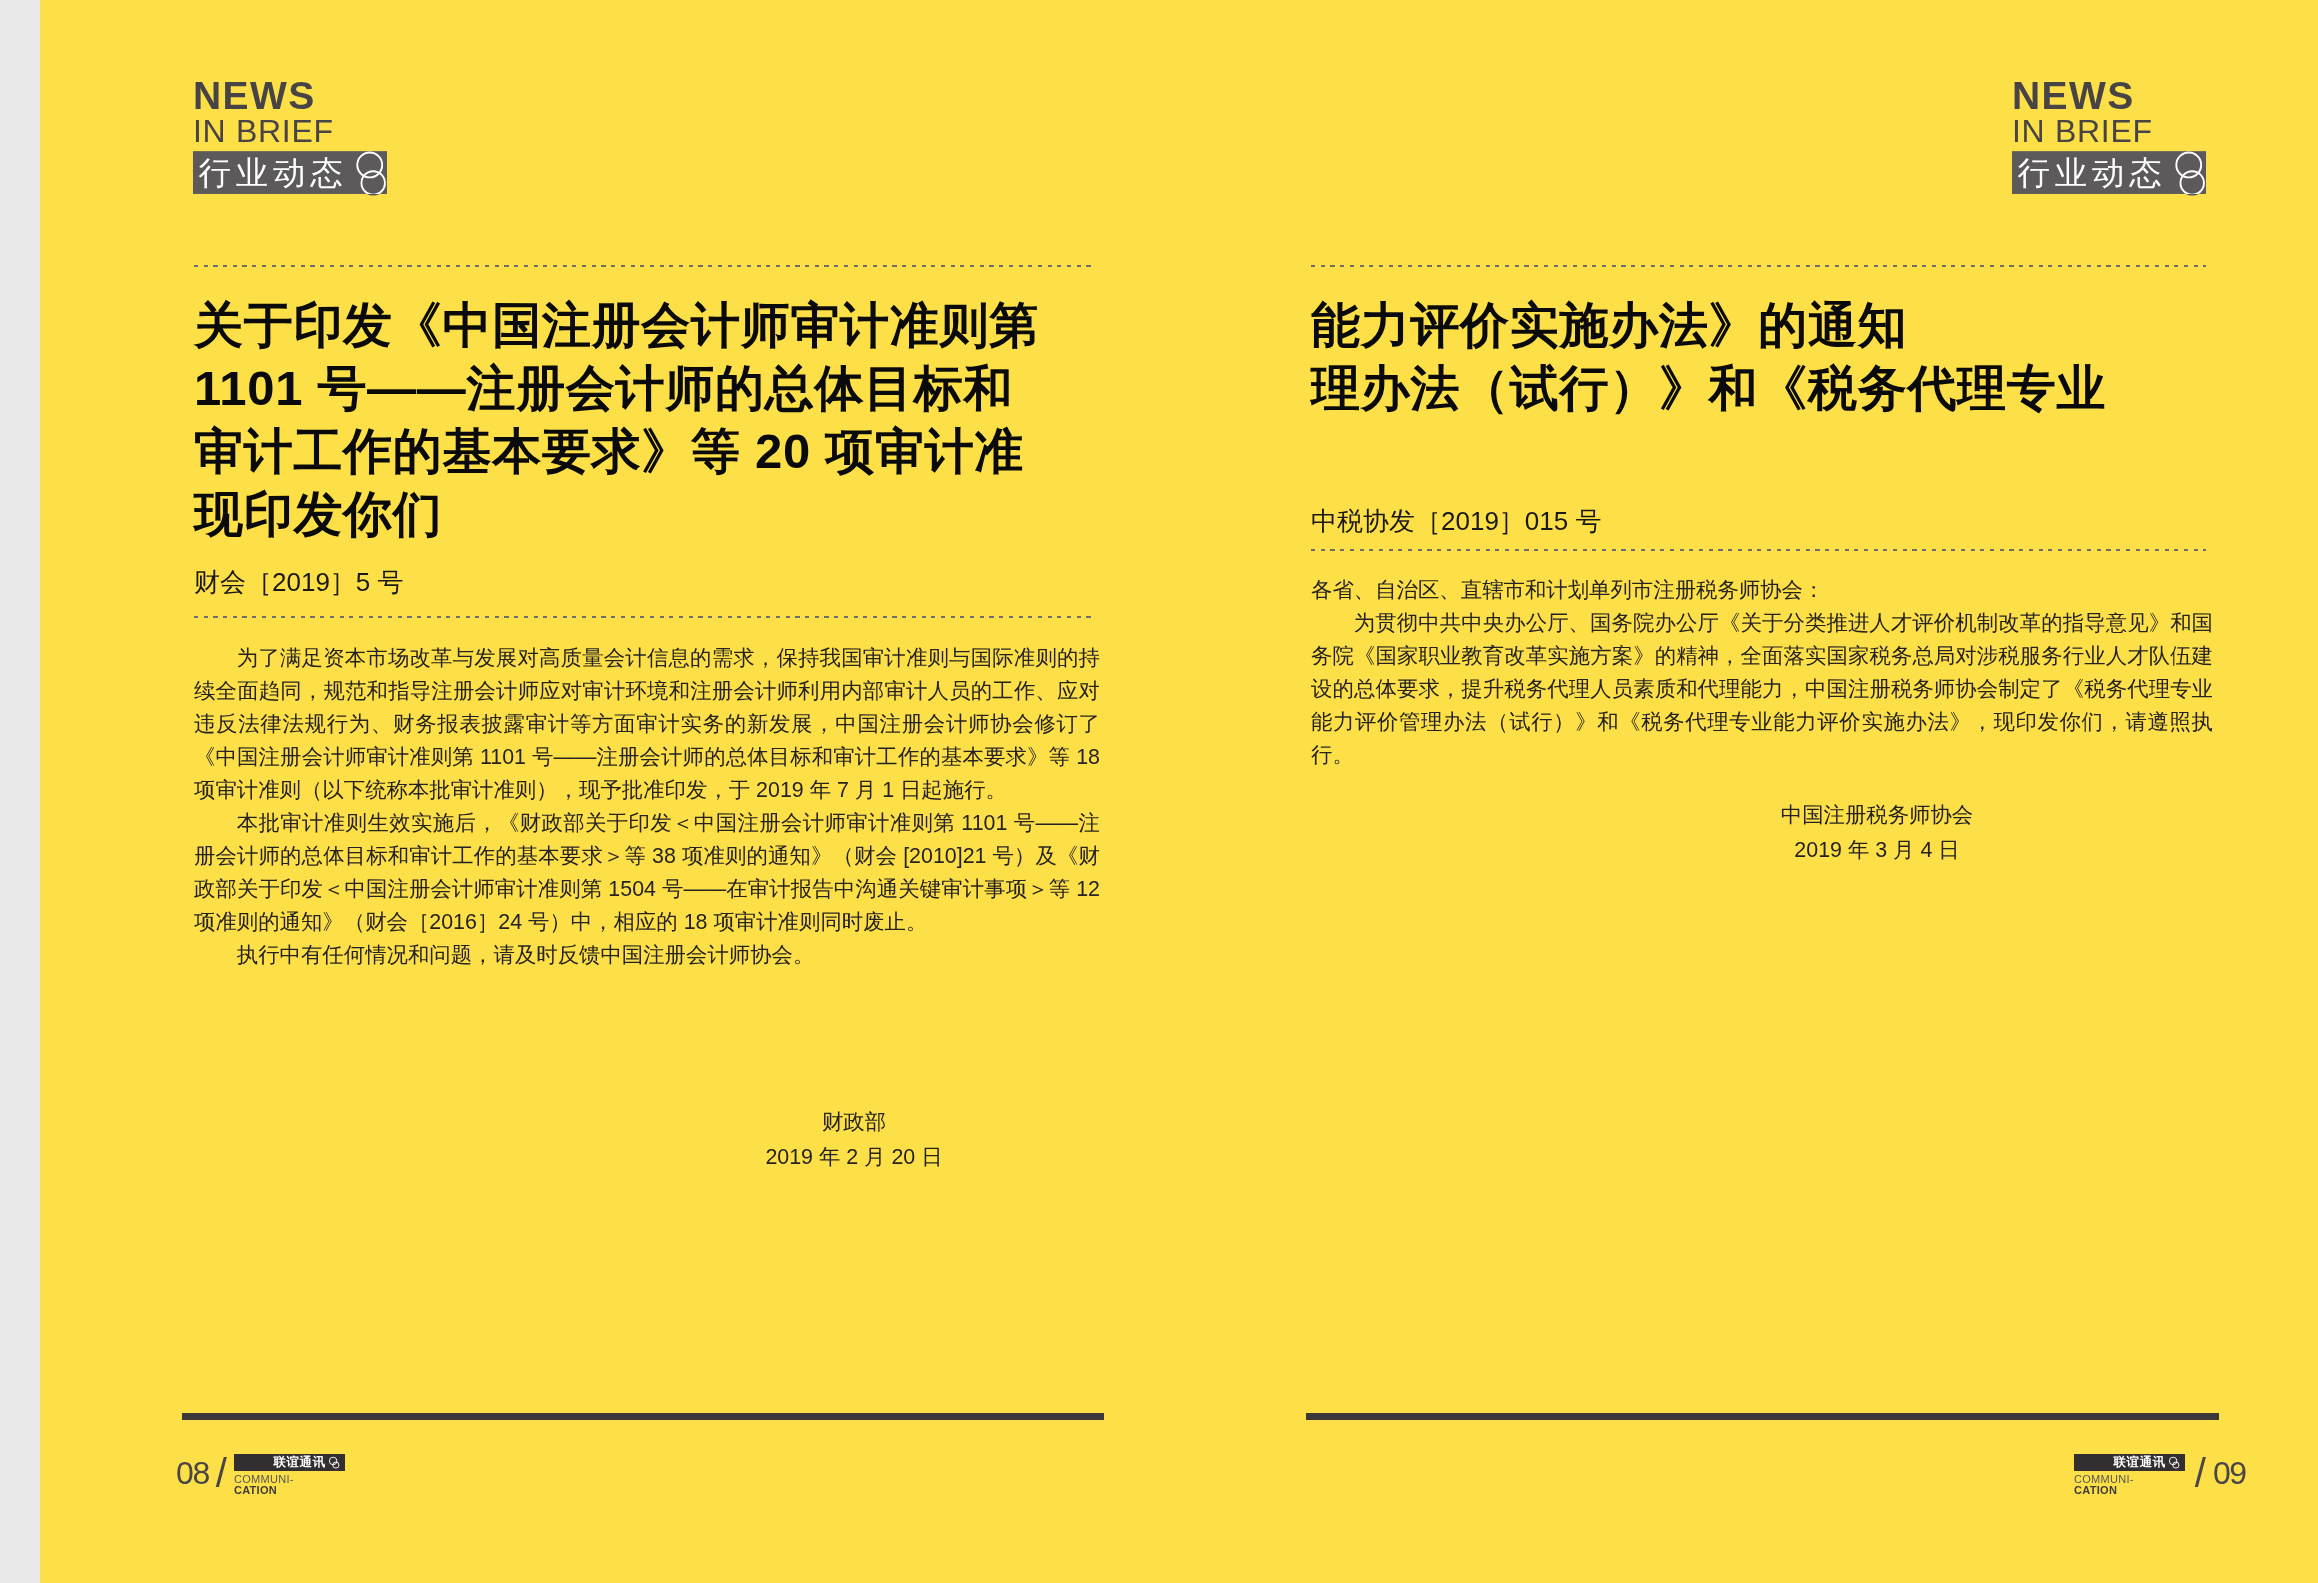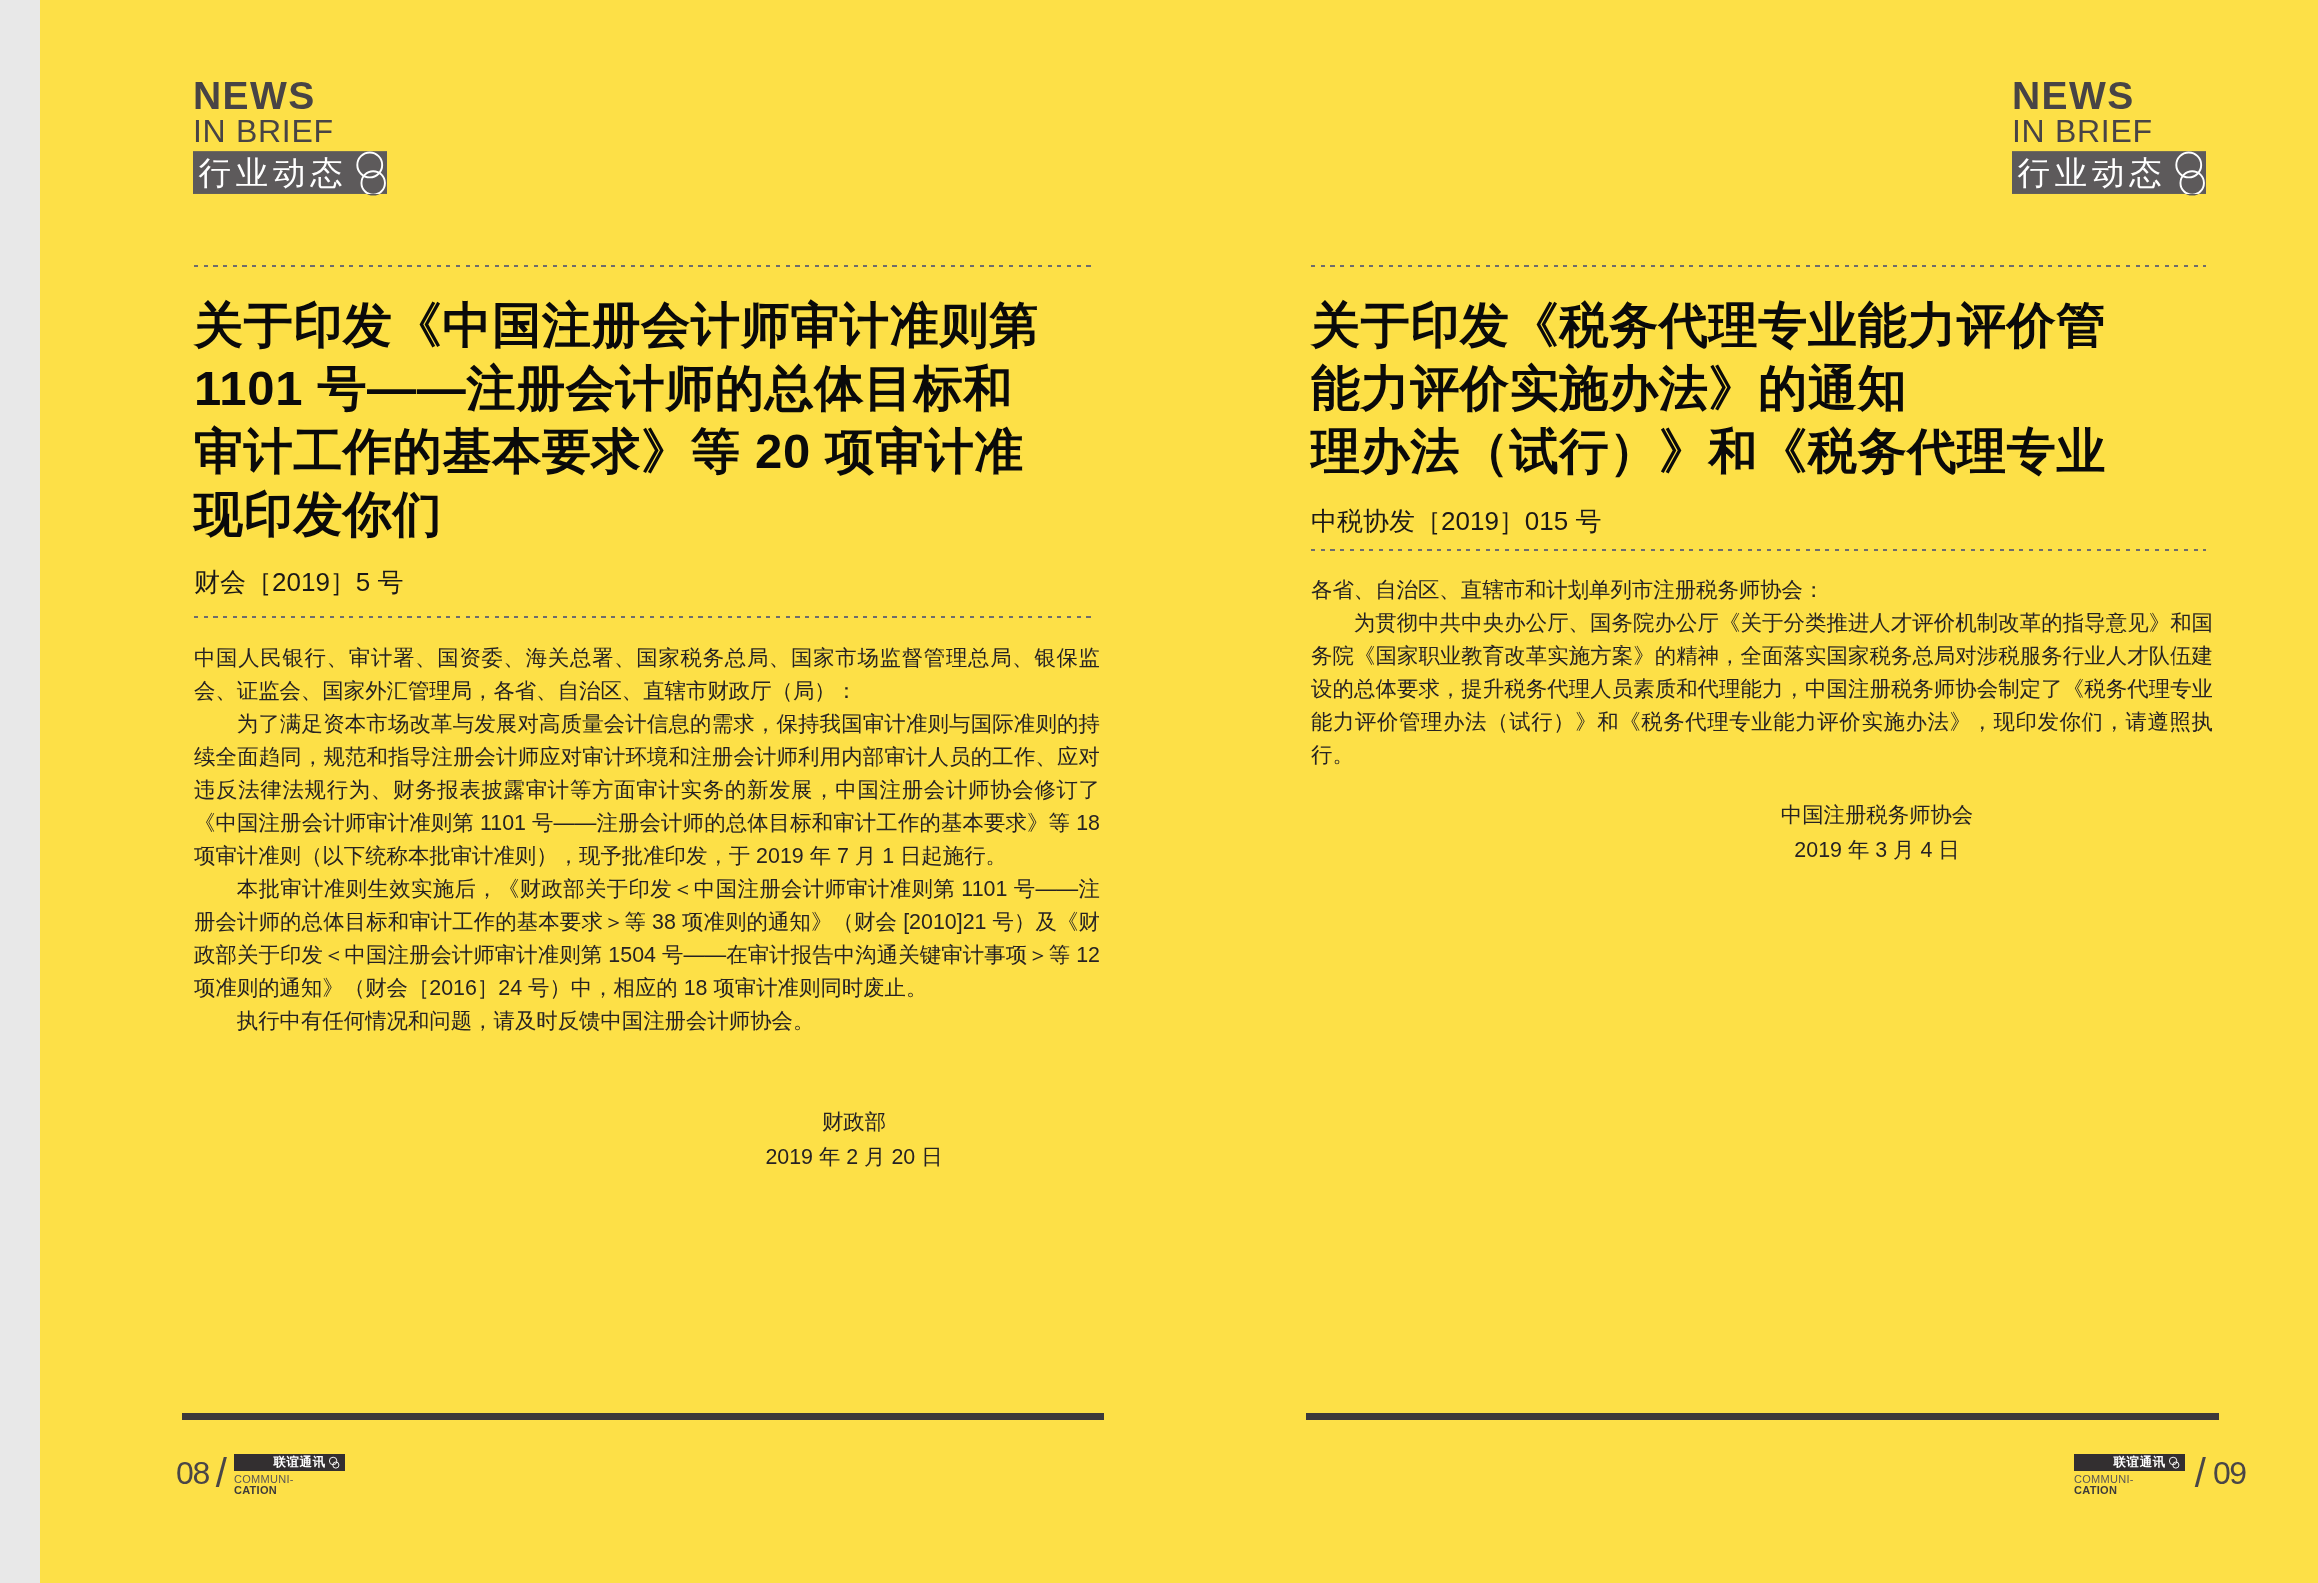--- a/index.html
+++ b/index.html
@@ -88,37 +88,35 @@
     <div>1101 号——注册会计师的总体目标和</div>
     <div>审计工作的基本要求》等 20 项审计准</div>
     <div>现印发你们</div>
   </div>
 
   <div class="docnum" style="left:154px;top:568px;">财会［2019］5 号</div>
 
   <div class="dashrule" style="left:154px;top:616px;width:899px;"></div>
 
   <div class="bodytext" style="left:154px;top:642px;width:906px;">
-    <p>中国人民银行、审计署、国资委、海关总署、国家税务总局、国家市场监督管理总局、银保监会、证监会、国家外汇管理局，各省、自治区、直辖市财政厅（局）：</p>
     <p class="indent">为了满足资本市场改革与发展对高质量会计信息的需求，保持我国审计准则与国际准则的持续全面趋同，规范和指导注册会计师应对审计环境和注册会计师利用内部审计人员的工作、应对违反法律法规行为、财务报表披露审计等方面审计实务的新发展，中国注册会计师协会修订了《中国注册会计师审计准则第 1101 号——注册会计师的总体目标和审计工作的基本要求》等 18 项审计准则（以下统称本批审计准则），现予批准印发，于 2019 年 7 月 1 日起施行。</p>
     <p class="indent">本批审计准则生效实施后，《财政部关于印发＜中国注册会计师审计准则第 1101 号——注册会计师的总体目标和审计工作的基本要求＞等 38 项准则的通知》（财会 [2010]21 号）及《财政部关于印发＜中国注册会计师审计准则第 1504 号——在审计报告中沟通关键审计事项＞等 12 项准则的通知》（财会［2016］24 号）中，相应的 18 项审计准则同时废止。</p>
     <p class="indent">执行中有任何情况和问题，请及时反馈中国注册会计师协会。</p>
   </div>
 
   <div class="sigblock" style="left:154px;top:1105px;width:906px;">
     <div class="sig-inner" style="margin-left:487px;">
       <div>财政部</div>
       <div>2019 年 2 月 20 日</div>
     </div>
   </div>
 
   <div class="dashrule" style="left:1271px;top:265px;width:895px;"></div>
 
   <div class="article-title" style="left:1271px;top:294px;">
-    <div>关于印发《税务代理专业能力评价管</div>
     <div>能力评价实施办法》的通知</div>
     <div>理办法（试行）》和《税务代理专业</div>
   </div>
 
   <div class="docnum" style="left:1271px;top:507px;">中税协发［2019］015 号</div>
 
   <div class="dashrule" style="left:1271px;top:549px;width:895px;"></div>
 
   <div class="bodytext" style="left:1271px;top:574px;width:902px;">
     <p>各省、自治区、直辖市和计划单列市注册税务师协会：</p>

